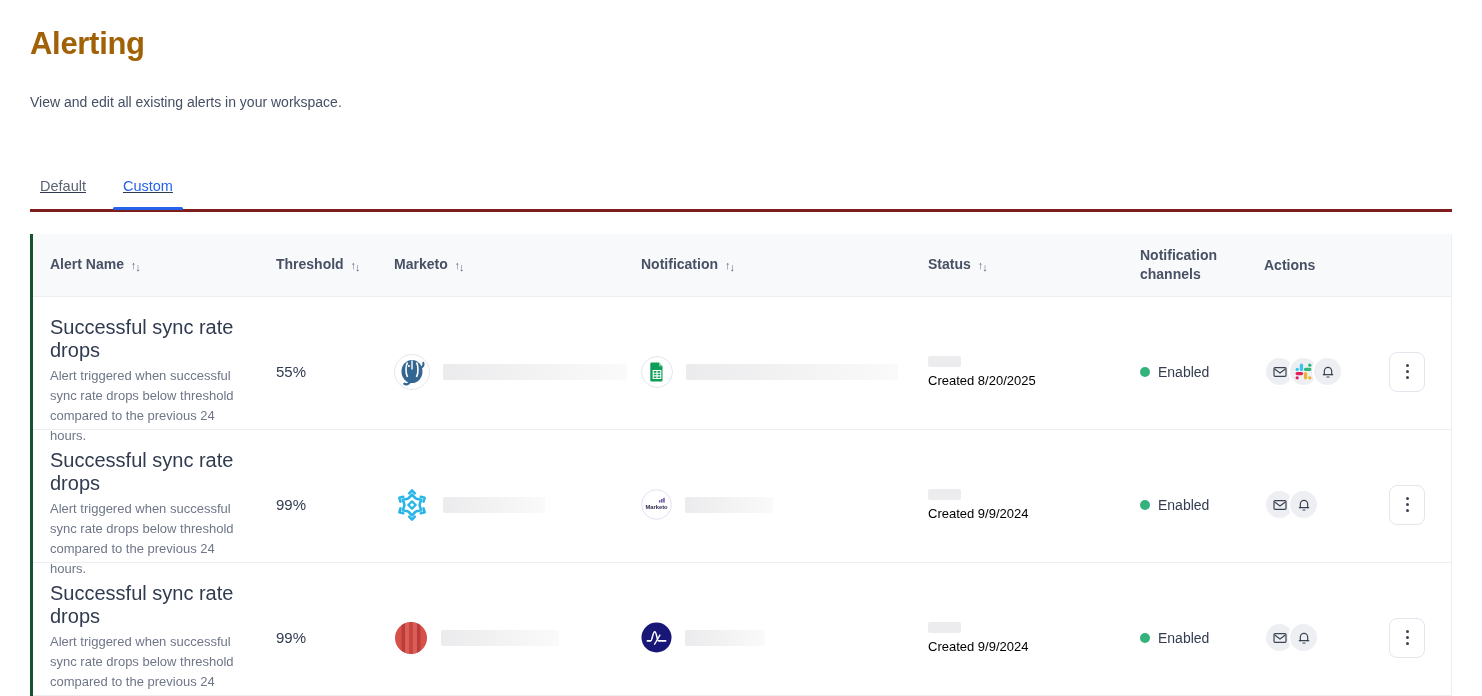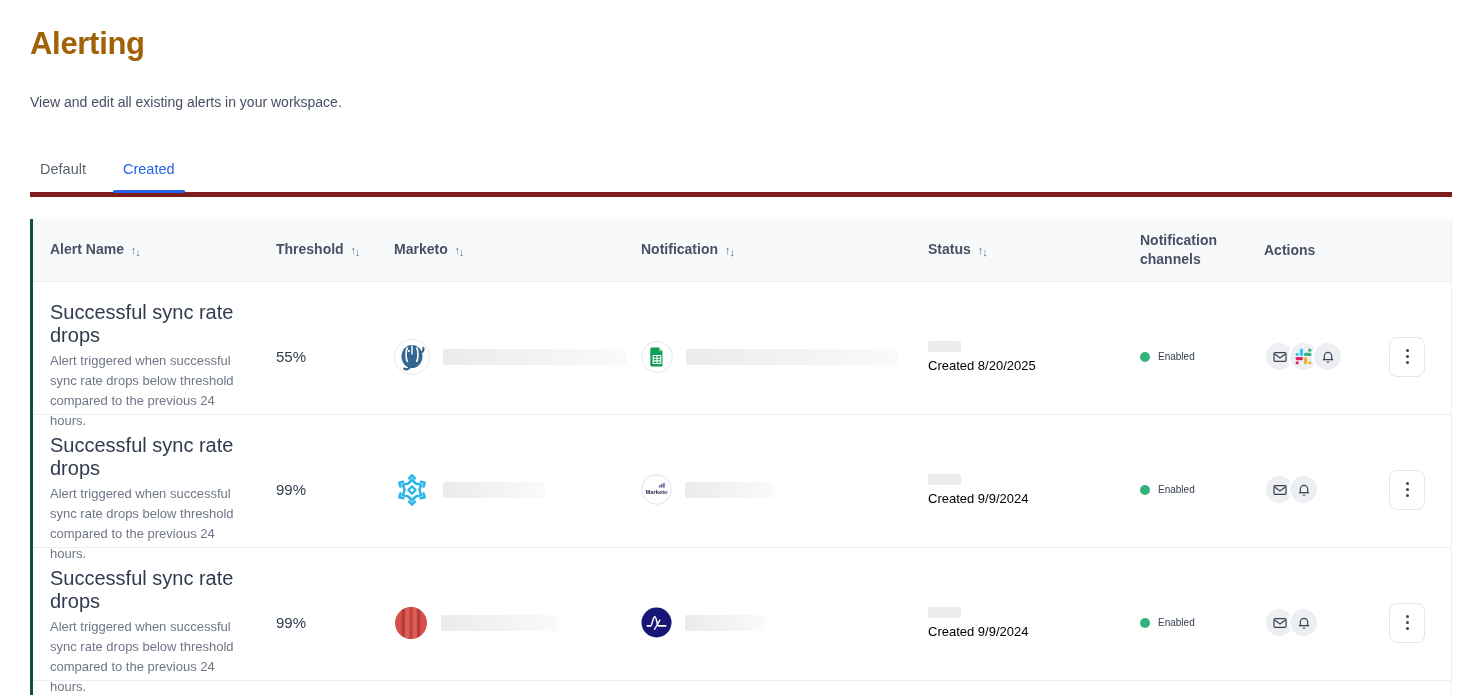--- a/index.html
+++ b/index.html
@@ -3,21 +3,21 @@
 <meta charset="utf-8">
 <style>
   * { box-sizing: border-box; margin: 0; padding: 0; }
   html,body { width:1482px; height:696px; background:#ffffff; overflow:hidden;
     font-family:"Liberation Sans", sans-serif; color:#323b4e; }
   .page { padding:0 30px; }
 
   .title { margin-top:26px; font-size:31px; font-weight:700; letter-spacing:-0.3px; color:#a16207; }
   .subtitle { margin-top:32px; font-size:14px; color:#454f63; }
 
-  .tabs { margin-top:51px; display:flex; border-bottom:5px solid #7f1d1d; }
+  .tabs { margin-top:68px; display:flex; border-bottom:3px solid #7f1d1d;text-decoration:underline; }
   .tab { font-size:14.5px; padding:0 10px 15px; margin-right:17px; color:#5b6472; cursor:pointer; position:relative; }
   .tab.active { color:#2563eb; font-weight:500; }
   .tab.active::after { content:""; position:absolute; left:0; right:0; bottom:-1px; height:3px; background:#2563eb; border-radius:2px; }
 
   .table { margin-top:22px; width:1422px; border-left:3px solid #14532d; border-right:1px solid #edeff2; }
   .grid { display:grid; grid-template-columns:226px 118px 247px 287px 212px 124px 125px 64px; padding-left:17px; }
   .thead { background:#f8f9fa; height:62px; align-items:center; }
   .th { font-size:14px; font-weight:600; color:#475064; padding-right:14px; line-height:19px; }
   .sort { font-size:11px; color:#5f6a80; letter-spacing:-1px; margin-left:3px; }
   .sort .dn { position:relative; top:2px; }
@@ -31,21 +31,21 @@
   .threshold { font-size:15px; color:#313b4f; }
 
   .conn { display:flex; align-items:center; }
   .logo { flex:none; margin-right:13px; }
   .redact { height:16px; border-radius:2px; background:linear-gradient(90deg,#ebebed 0%,#f4f4f5 60%,#fafafb 100%); }
   .redact-sm { width:33px; height:11px; border-radius:2px; background:#ececee; margin-bottom:6px; }
   .created-text { font-size:13px; color:#000000; }
 
   .status { display:flex; align-items:center; }
   .dot { width:10px; height:10px; border-radius:50%; background:#34b27c; margin-right:8px; }
-  .status-text { font-size:10px; color:#333d4f; }
+  .status-text { font-size:14px; color:#333d4f; }
 
   .channels { display:flex; }
   .chip { width:31px; height:31px; border-radius:50%; background:#edeff3; border:2px solid #fff;
     display:flex; align-items:center; justify-content:center; margin-left:-7px; }
   .chip:first-child { margin-left:0; }
 
   .actions-btn { width:36px; height:40px; background:#fff; border:1px solid #e3e6ec; border-radius:8px;
     display:flex; flex-direction:column; align-items:center; justify-content:center; gap:3px; cursor:pointer; }
   .actions-btn i { width:3px; height:3px; border-radius:50%; background:#3c4454; }
 
@@ -54,21 +54,21 @@
 </style>
 </head>
 <body>
 
 <div class="page">
   <div class="title">Alerting</div>
   <div class="subtitle">View and edit all existing alerts in your workspace.</div>
 
   <div class="tabs">
     <div class="tab">Default</div>
-    <div class="tab active">Created</div>
+    <div class="tab active">Custom</div>
   </div>
 
   <div class="table">
 
     <div class="grid thead">
       <div class="th">
         <span>Alert Name</span>
         <span class="sort"><span>↑</span><span class="dn">↓</span></span>
       </div>
       <div class="th">

